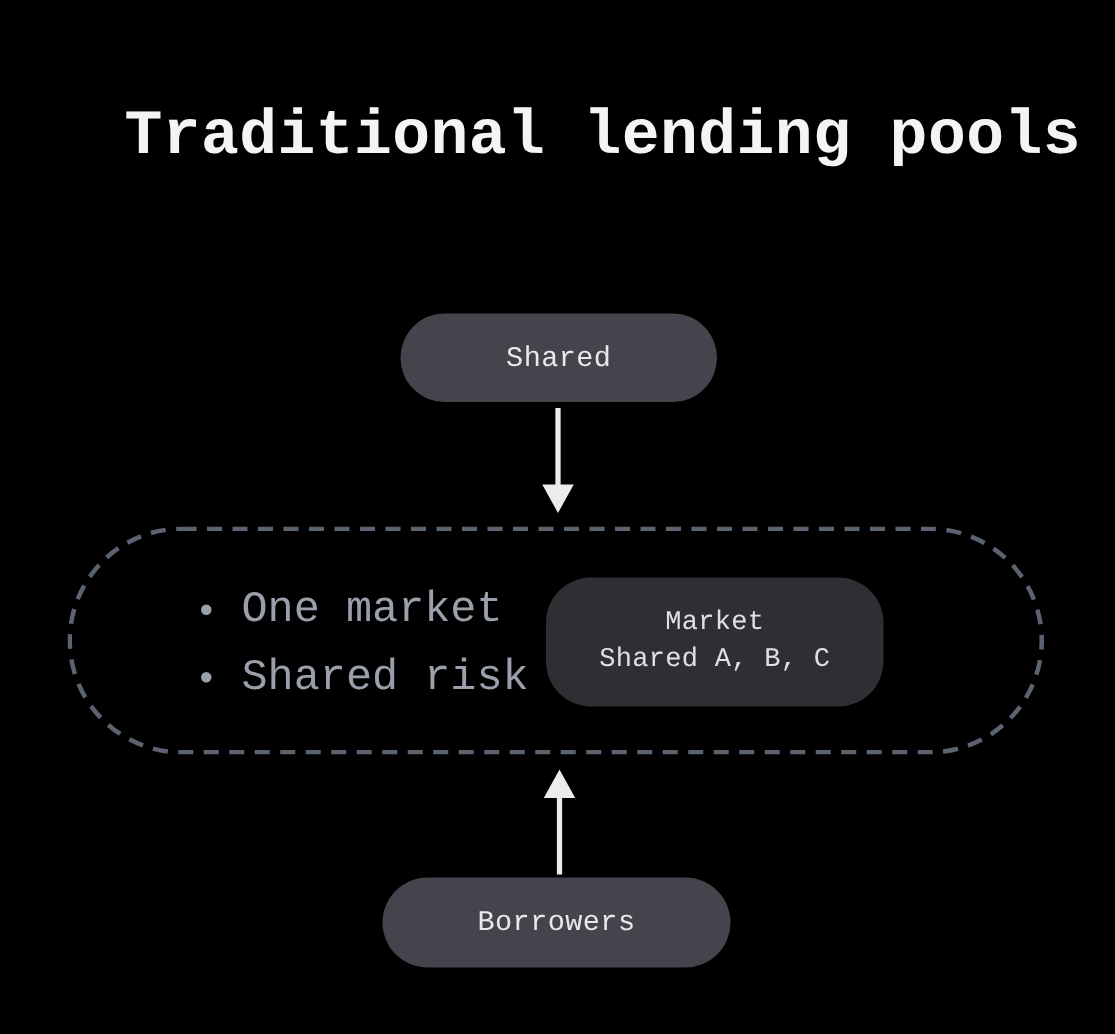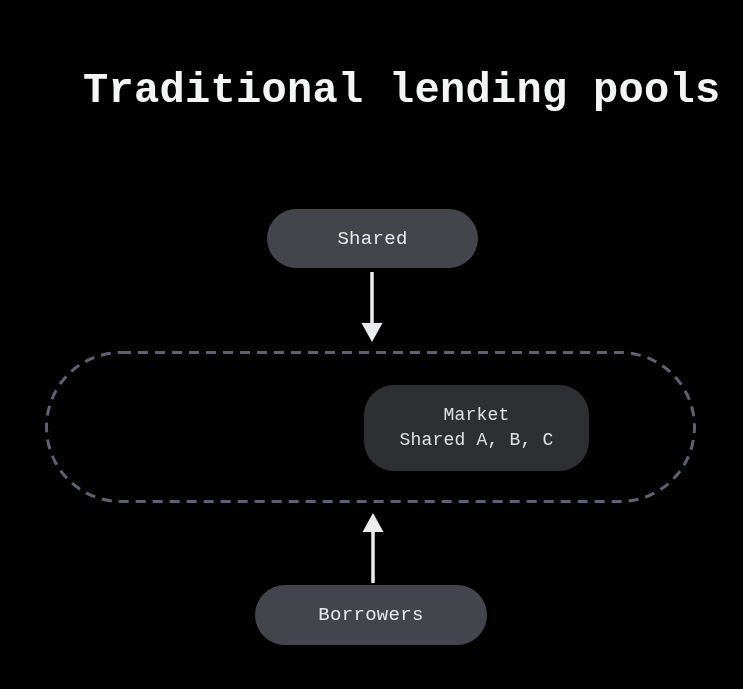--- a/index.html
+++ b/index.html
@@ -105,20 +105,30 @@
       <polygon points="15,70 4.5,51 25.5,51" fill="#ebeced"></polygon>
     </svg>
   </div>
 
   <div class="pool-outline">
     <svg width="651" height="152" viewBox="0 0 651 152" aria-hidden="true">
       <rect x="1.5" y="1.5" width="648" height="149" rx="74.5" ry="74.5" fill="none" stroke="#5c6370" stroke-width="3" stroke-dasharray="10 7"></rect>
     </svg>
   </div>
 
+  <div class="bullets">
+    <div class="bullet-row">
+      <span class="bullet-dot"></span>
+      <span class="bullet-label">One market</span>
+    </div>
+    <div class="bullet-row">
+      <span class="bullet-dot"></span>
+      <span class="bullet-label">Shared risk</span>
+    </div>
+  </div>
 
   <div class="market-box">
     <span>Market</span>
     <span>Shared A, B, C</span>
   </div>
 
   <div class="arrow arrow-up">
     <svg width="30" height="72" viewBox="0 0 30 72" aria-hidden="true">
       <polygon points="15,1 4.5,20 25.5,20" fill="#ebeced"></polygon>
       <line x1="15" y1="18" x2="15" y2="71" stroke="#ebeced" stroke-width="3.5"></line>

